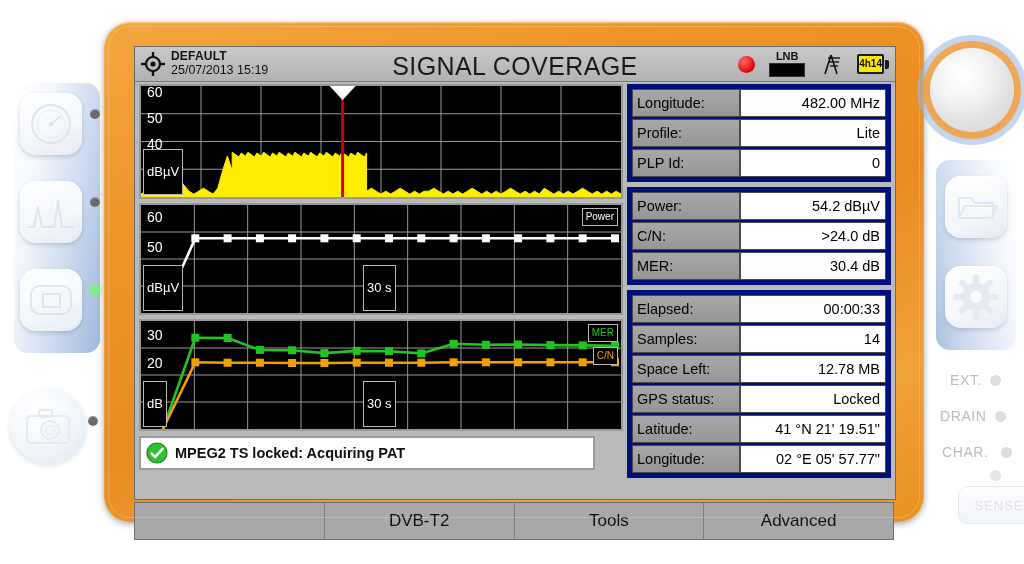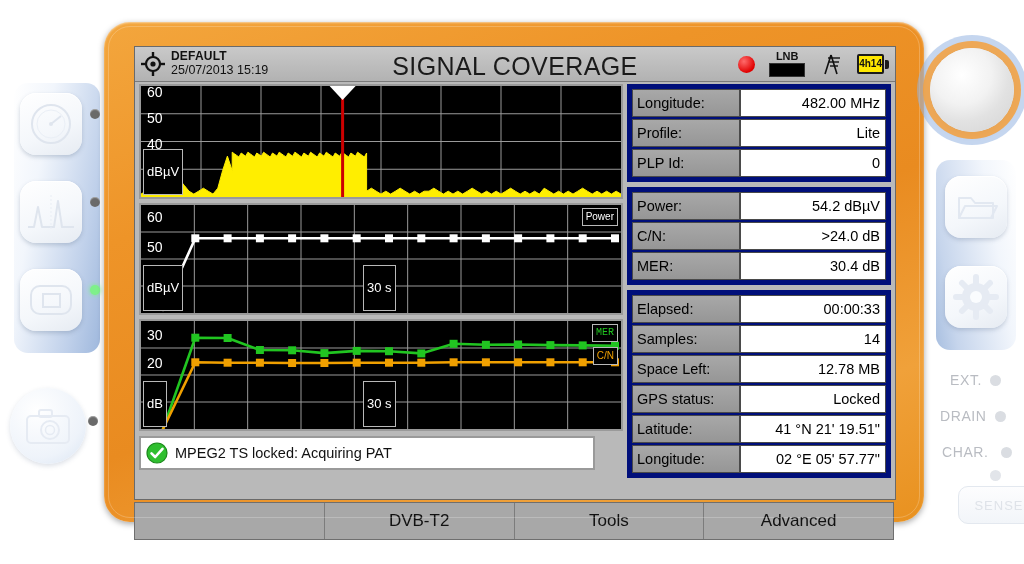--- a/index.html
+++ b/index.html
@@ -42,21 +42,21 @@
   .batt-cap{width:4px;height:9px;background:#1b1b1b;border-radius:0 2px 2px 0;margin-left:1px;}
 
   
   .graphs{position:absolute;left:4px;top:37px;width:484px;height:412px;}
   .gpanel{position:relative;background:#000;border:2px solid #9a9a9a;
     box-sizing:border-box;overflow:hidden;}
   #g-spectrum{width:484px;height:115px;}
   #g-power{width:484px;height:112px;margin-top:4px;}
   #g-mer{width:484px;height:112px;margin-top:4px;}
   .statusbar{width:456px;height:34px;margin-top:5px;background:#fff;
-    border:2px solid #9a9a9a;box-sizing:border-box;display:flex;align-items:center;}
+    border:2px solid #9a9a9a;box-sizing:border-box;display:flex;align-items:center;font-weight:bold;}
   .st-ico{width:22px;height:22px;margin:0 7px 0 5px;flex:0 0 auto;}
   .st-txt{font-size:14.5px;color:#111;}
 
   .axlab{position:absolute;background:#000;border:1px solid #b9b9b9;
     color:#fff;font-size:13px;line-height:14px;padding:15px 3px;z-index:6;}
   .ylab{position:absolute;color:#fff;font-size:14px;z-index:5;}
   .taglab{position:absolute;background:#000;border:1px solid #b9b9b9;
     font-size:10px;line-height:14px;padding:1px 3px;z-index:6;color:#fff;}
   .tag-mer{color:#21c521;}
   .tag-cn{color:#f0a000;}
@@ -305,21 +305,21 @@
               <rect x="373.1" y="37.3" width="8" height="8" fill="#f0a000"></rect>
               <rect x="405.4" y="37.3" width="8" height="8" fill="#f0a000"></rect>
               <rect x="437.7" y="37.3" width="8" height="8" fill="#f0a000"></rect>
               <rect x="470.0" y="37.3" width="8" height="8" fill="#f0a000"></rect>
             </svg>
           <div class="ylab" style="left:6px;top:6px;">30</div>
           <div class="ylab" style="left:6px;top:34px;">20</div>
           <div class="ylab" style="left:6px;top:62px;">10</div>
           <div class="axlab" style="left:2px;bottom:2px;">dB</div>
           <div class="axlab" style="left:222px;bottom:2px;">30 s</div>
-          <div class="taglab tag-mer" style="right:3px;top:3px;font-family:Liberation Mono, monospace;">MER</div>
+          <div class="taglab tag-mer" style="right:3px;top:3px;">MER</div>
           <div class="taglab tag-cn" style="right:3px;top:26px;">C/N</div>
         </div>
 
         <div class="statusbar">
           <svg class="st-ico" viewBox="0 0 22 22">
             <circle cx="11" cy="11" r="10" fill="#2fbf2f" stroke="#1a8a1a" stroke-width="1.2"></circle>
             <path d="M5.5 11.4 L9.2 15 L16.5 6.8" fill="none" stroke="#fff" stroke-width="2.6" stroke-linecap="round" stroke-linejoin="round"></path>
           </svg>
           <div class="st-txt">MPEG2 TS locked: Acquiring PAT</div>
         </div>

